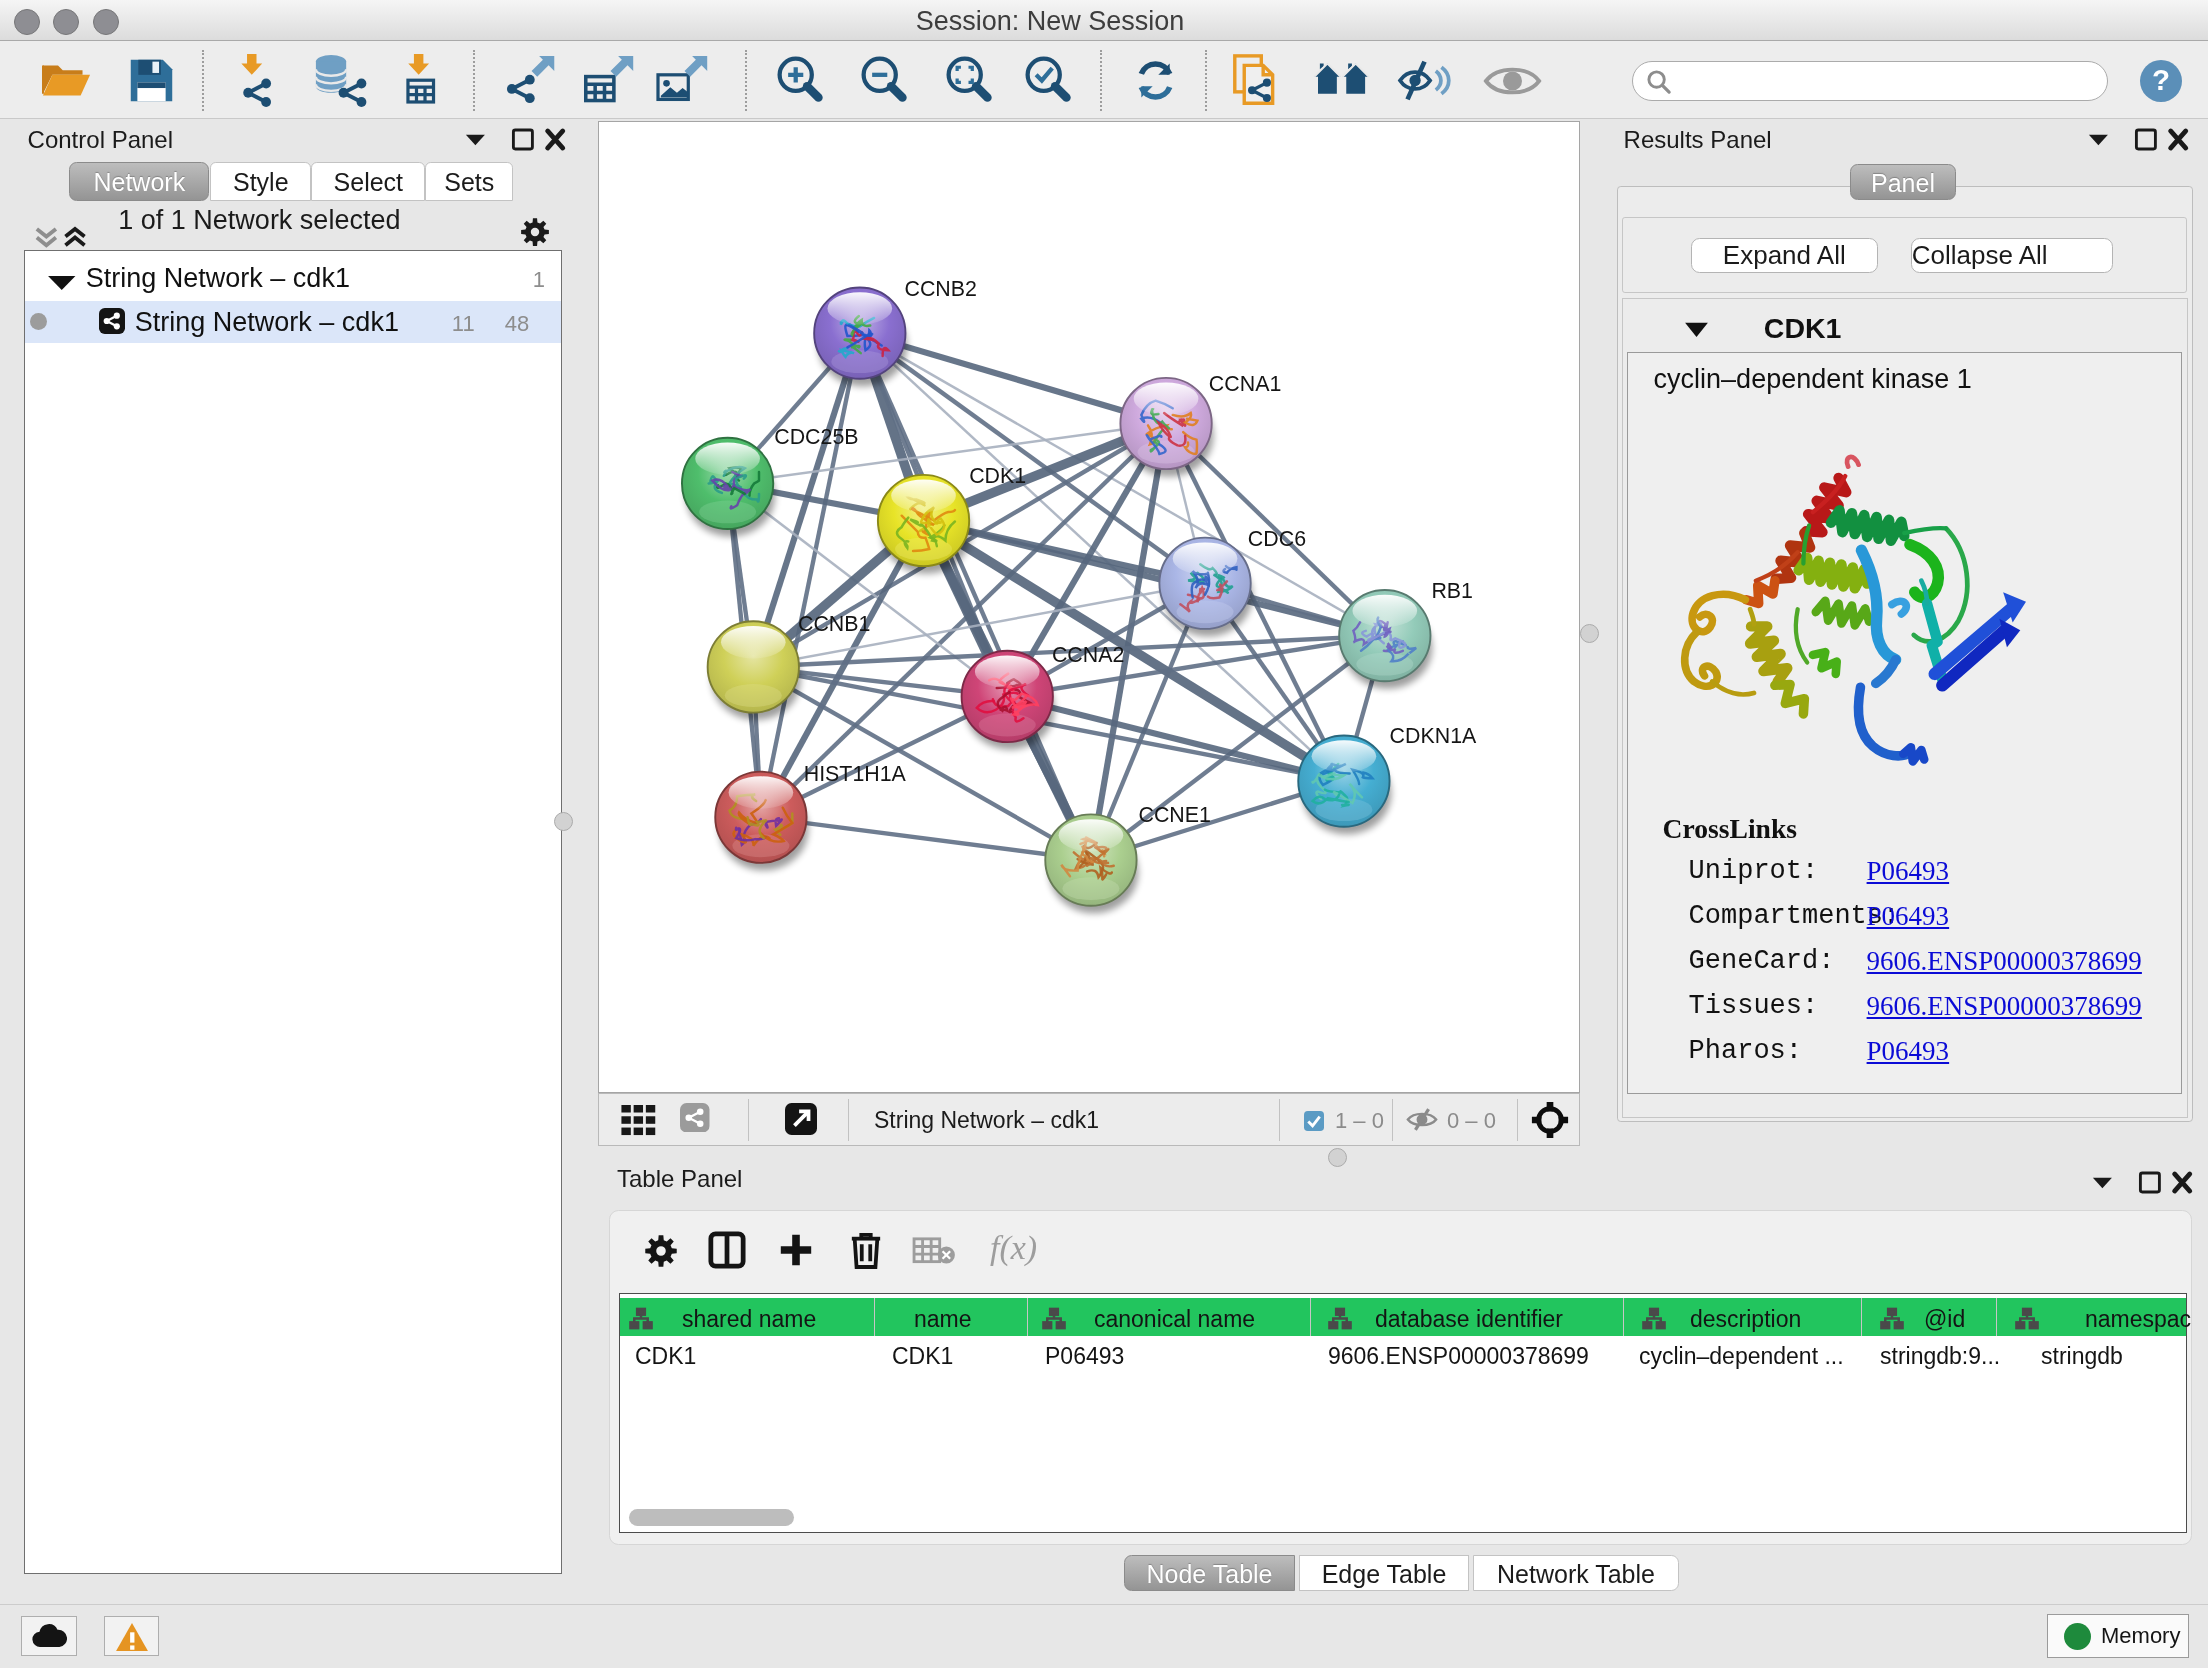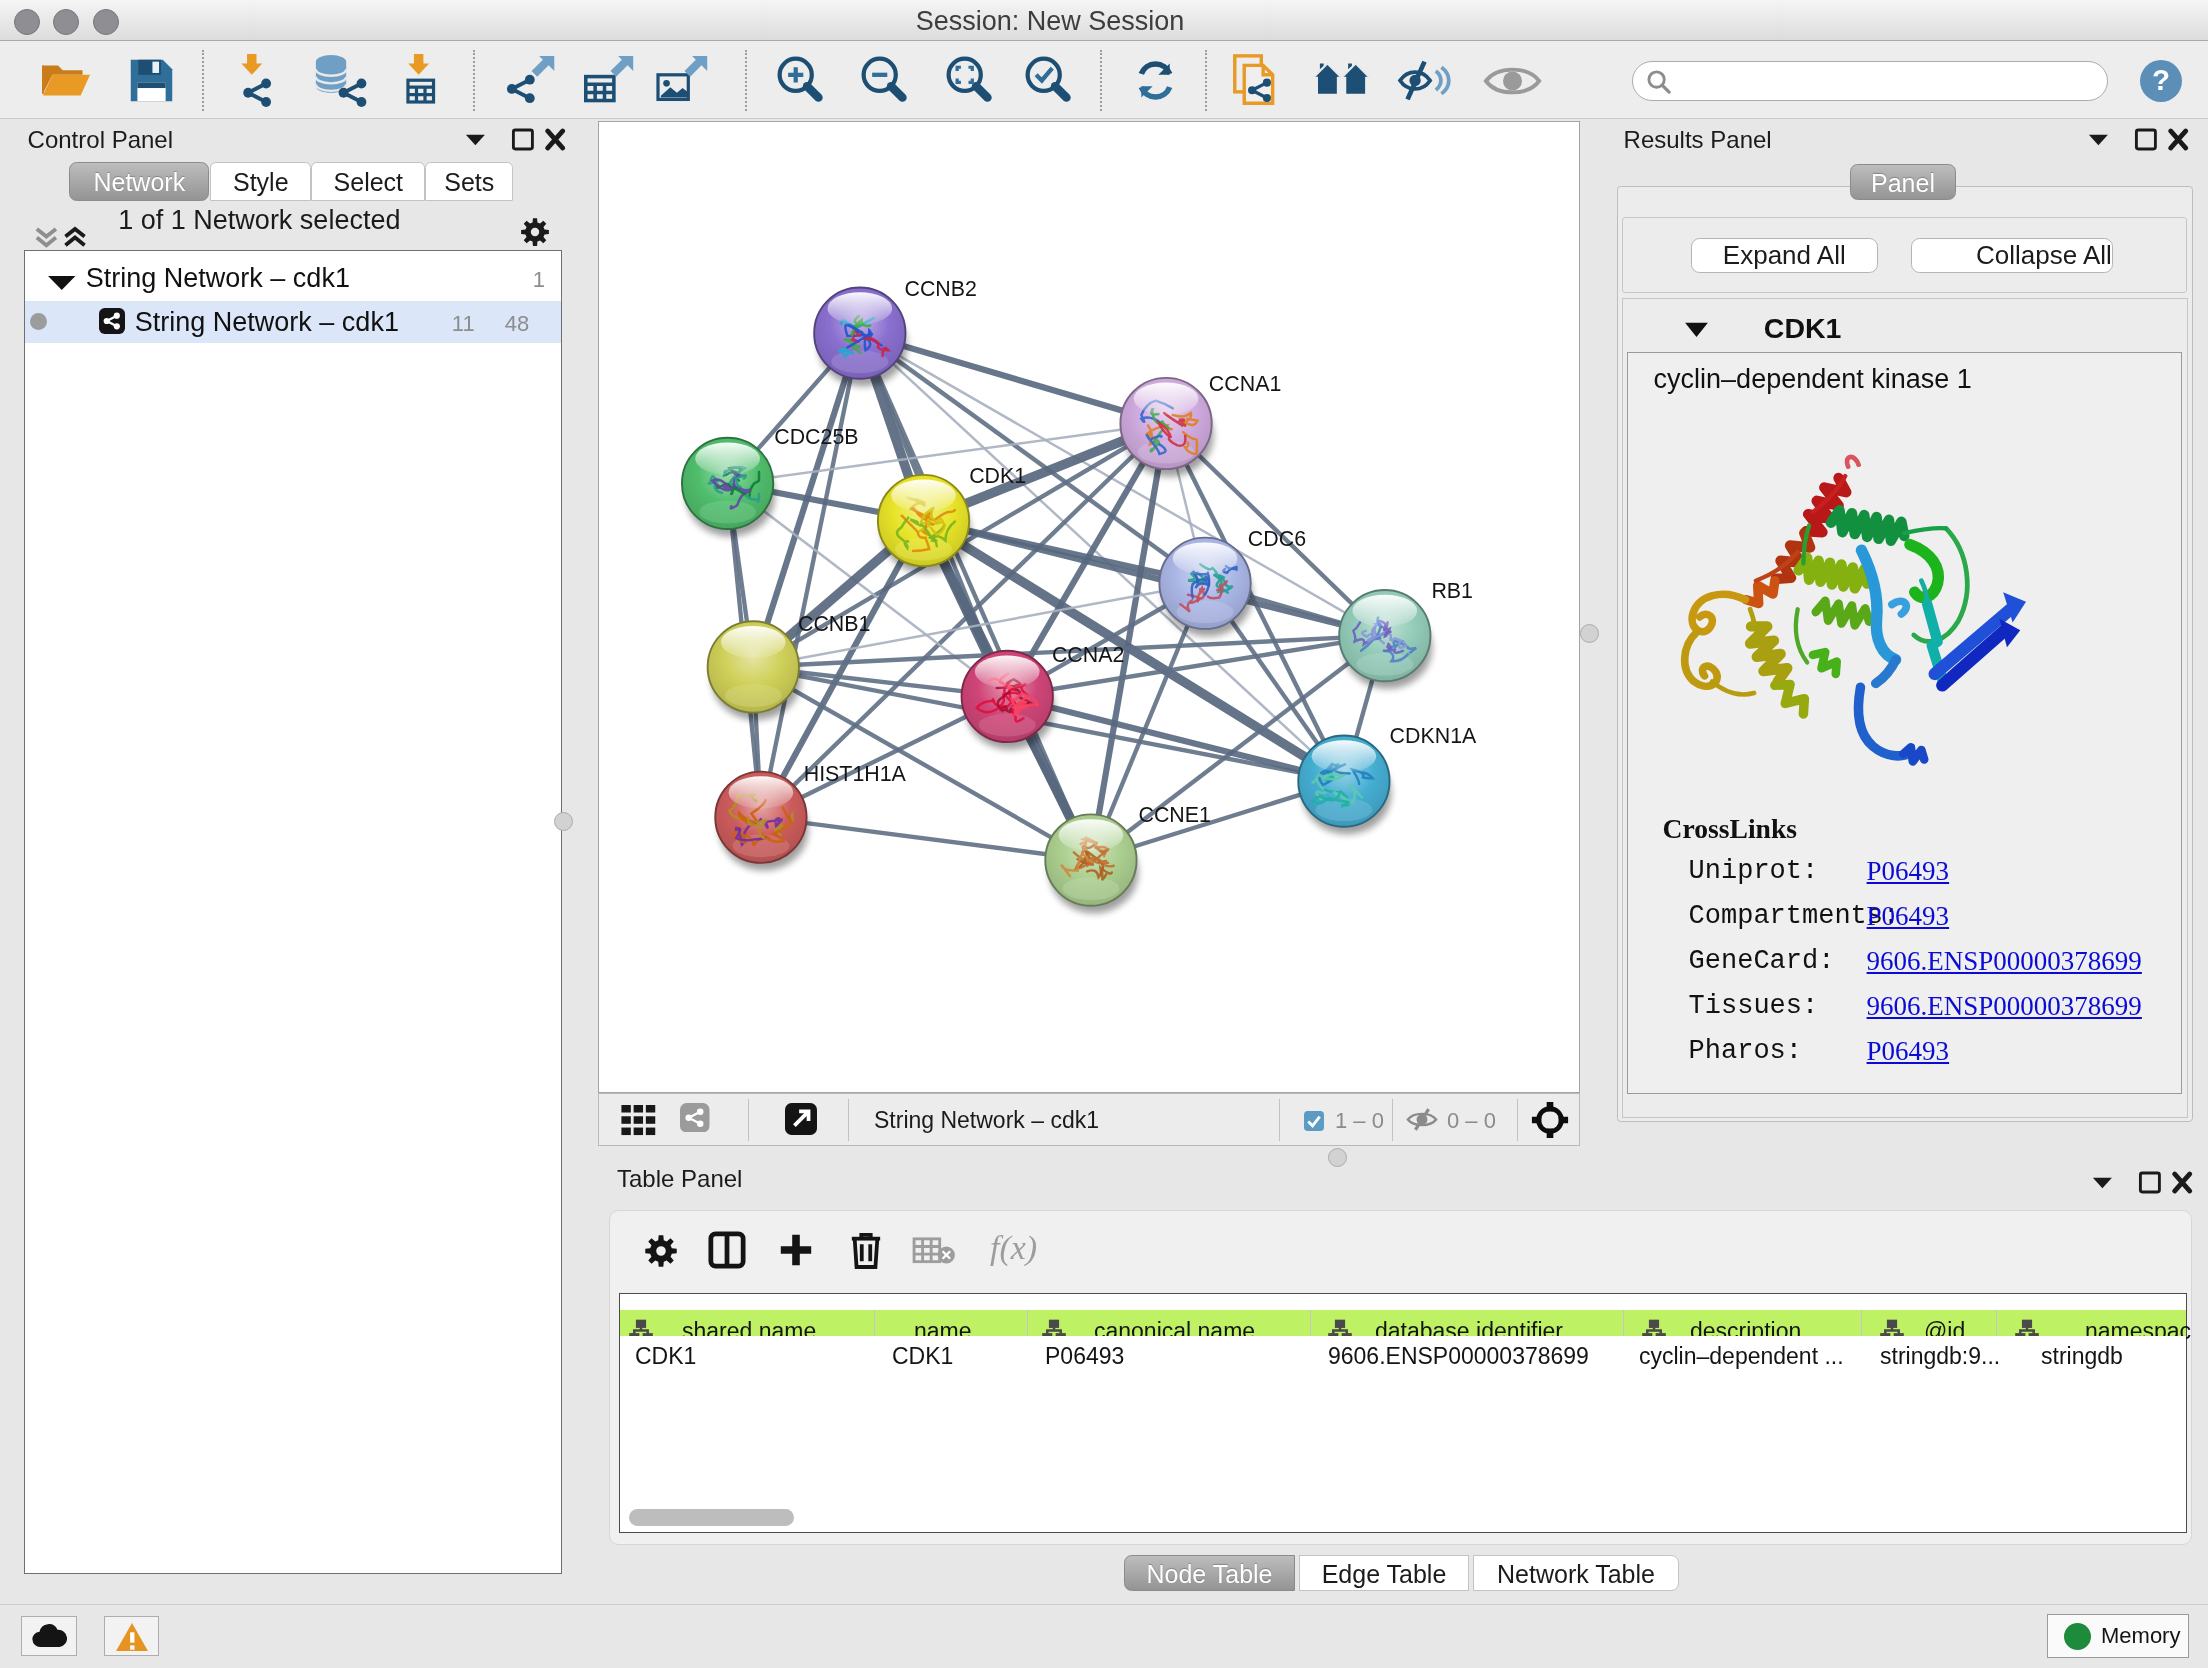--- a/index.html
+++ b/index.html
@@ -670,21 +670,21 @@
 
  <svg class="abs" style="left:471px;top:5.7px" width="114" height="25" viewBox="0 0 120 26">
   <path d="M2 8 L22 8 L12 19 Z" fill="#1a1a1a"></path>
   <rect x="52" y="3" width="20" height="20" fill="none" stroke="#1a1a1a" stroke-width="3" rx="2"></rect>
   <path d="M88 4 L104 22 M104 4 L88 22" stroke="#1a1a1a" stroke-width="5" stroke-linecap="round"></path>
  </svg>
  <div class="tab tabsel" style="left:234px;top:43px;width:106px;height:36px;line-height:36px;border-radius:7.6px;z-index:3">Panel</div>
  <div class="abs" style="left:1px;top:65px;width:574px;height:934px;background:#ececec;border:1.9px solid #bdbdbd;border-radius:3.8px">
    <div class="abs" style="left:3.8px;top:30px;width:563px;height:74px;border:1.9px solid #c6c6c6;border-radius:2.9px;background:#ececec">
      <div class="abs" style="left:68px;top:20px;width:185px;height:33px;background:#fff;border:1px solid #b4b4b4;border-radius:8.6px;text-align:center;font-size:26px;line-height:33px;color:#1b1b1b">Expand All</div>
-     <div class="abs" style="left:288px;top:20px;width:200px;height:33px;background:#fff;border:1px solid #b4b4b4;border-radius:8.6px;text-align:right;font-size:26px;line-height:33px;color:#1b1b1b">Collapse All</div>
+     <div class="abs" style="left:288px;top:20px;width:200px;height:33px;background:#fff;border:1px solid #b4b4b4;border-radius:8.6px;text-align:left;font-size:26px;line-height:33px;color:#1b1b1b">Collapse All</div>
    </div>
    <div class="abs" style="left:3.8px;top:111px;width:564px;height:818px;border:1.9px solid #c6c6c6;background:#ececec">
      <svg class="abs" style="left:60px;top:21px" width="27" height="19" viewBox="0 0 28 20">
           <path d="M2 3 L26 3 L14 18 Z" fill="#111"></path>
         </svg>
      <div class="abs" style="left:141px;top:13.3px;font-size:28.5px;font-weight:bold;color:#111">CDK1</div>
      <div class="abs" style="left:3.8px;top:53px;width:553px;height:740px;background:#efefef;border:1px solid #9a9a9a">
         <div class="abs" style="left:26px;top:10.5px;font-size:27px;color:#111">cyclin–dependent kinase 1</div>
         <div class="abs" style="left:35px;top:460px;font-family:'Liberation Serif',serif;font-weight:bold;font-size:27.6px;color:#111">CrossLinks</div>
         <div class="abs" style="left:61px;top:496px;width:476px;font-family:Liberation Mono, monospace;font-size:27px;color:#111;line-height:45px">
@@ -774,21 +774,21 @@
       <g stroke="#9d9d9d" fill="none" stroke-width="3">
         <rect x="2" y="3" width="27" height="24"></rect>
         <path d="M2 11 H29 M2 19 H29 M11 3 V27 M20 3 V27"></path>
       </g>
       <circle cx="36" cy="20" r="9" fill="#9d9d9d"></circle>
       <path d="M32 16 L40 24 M40 16 L32 24" stroke="#fff" stroke-width="2.4"></path>
     </svg>
  <div class="abs" style="left:392px;top:67px;font-family:'Liberation Serif',serif;font-style:italic;font-size:34px;color:#9d9d9d">f(x)</div>
 
  <div class="abs" style="left:21px;top:131px;width:1566px;height:238px;background:#fff;border:1.9px solid #4c4c4c">
-   <div class="abs" style="left:0;top:16px;width:100%;height:41px;background:#bef264;border-bottom:1px solid #c6c6c6">
+   <div class="abs" style="left:0;top:4px;width:100%;height:41px;background:#22c55e;border-bottom:1px solid #c6c6c6">
         <svg class="abs" style="left:8.6px;top:8.6px" width="24" height="24" viewBox="0 0 25 25">
  <g fill="none" stroke="#4a4a4a" stroke-width="2.6">
   <rect x="8.5" y="2" width="8" height="6" fill="#4a4a4a"></rect>
   <rect x="1.5" y="16" width="8" height="6" fill="#4a4a4a"></rect>
   <rect x="15.5" y="16" width="8" height="6" fill="#4a4a4a"></rect>
   <path d="M12.5 8 V12 M5.5 16 V12 H19.5 V16"></path>
  </g>
         </svg>
 <div class="abs" style="left:62px;top:7.6px;font-size:23px;color:#141414">shared name</div>
 <div class="abs" style="left:254px;top:0;width:1px;height:41px;background:#c6c6c6"></div>

